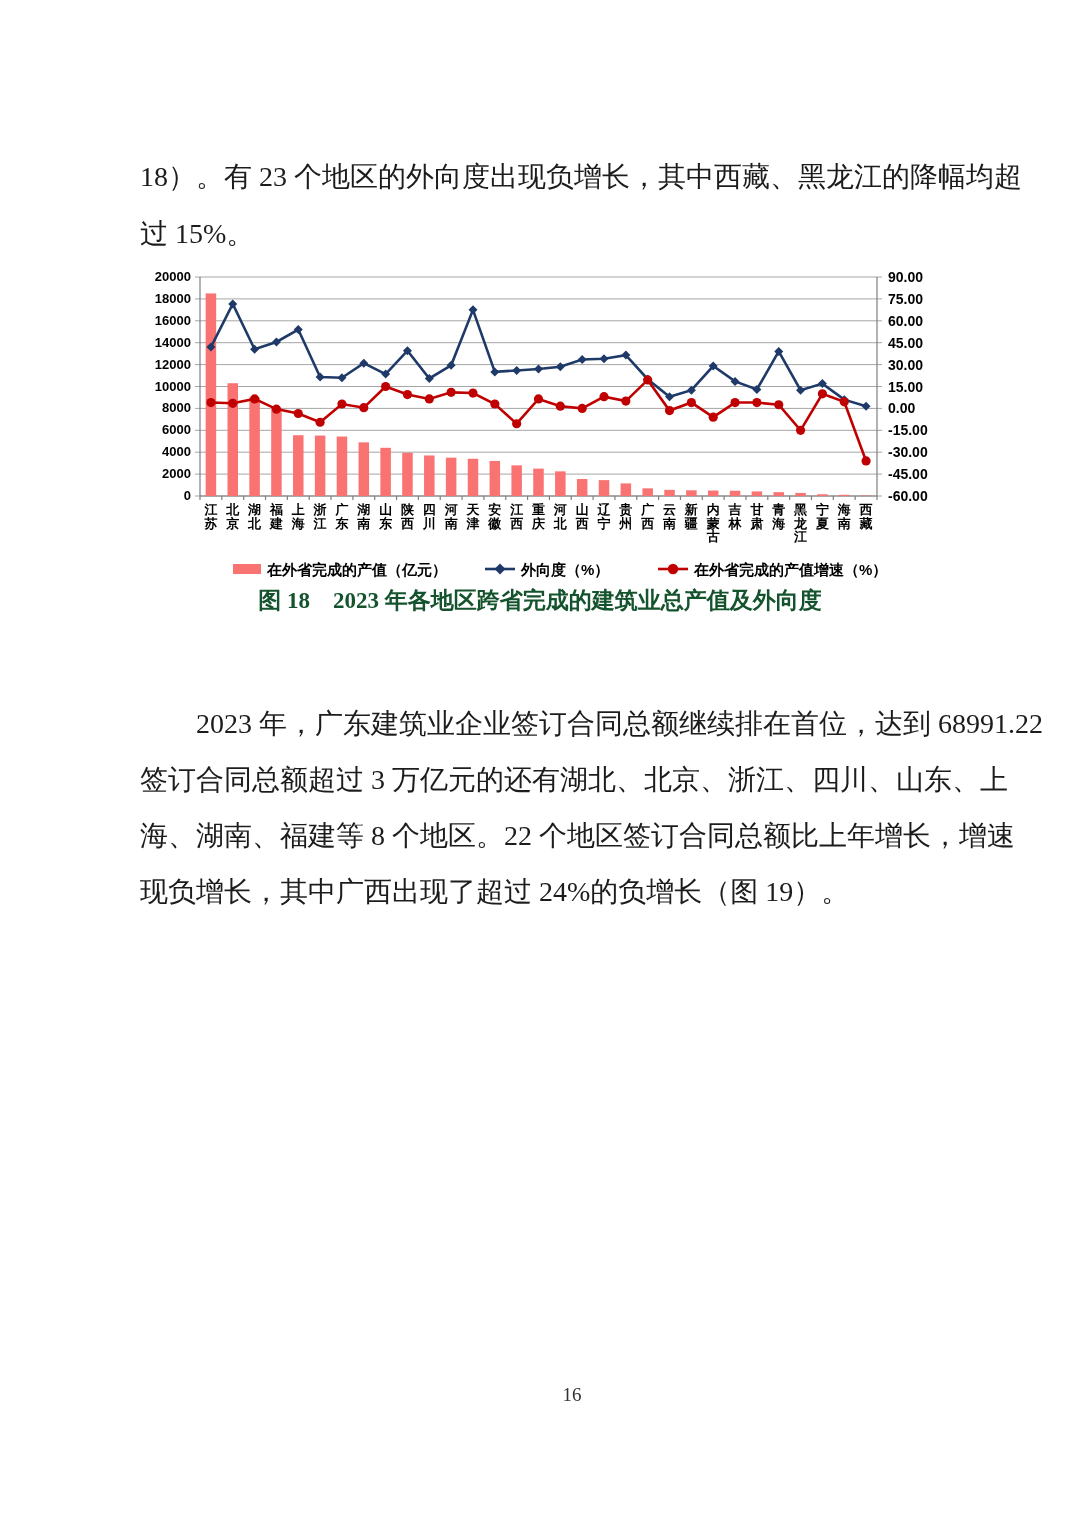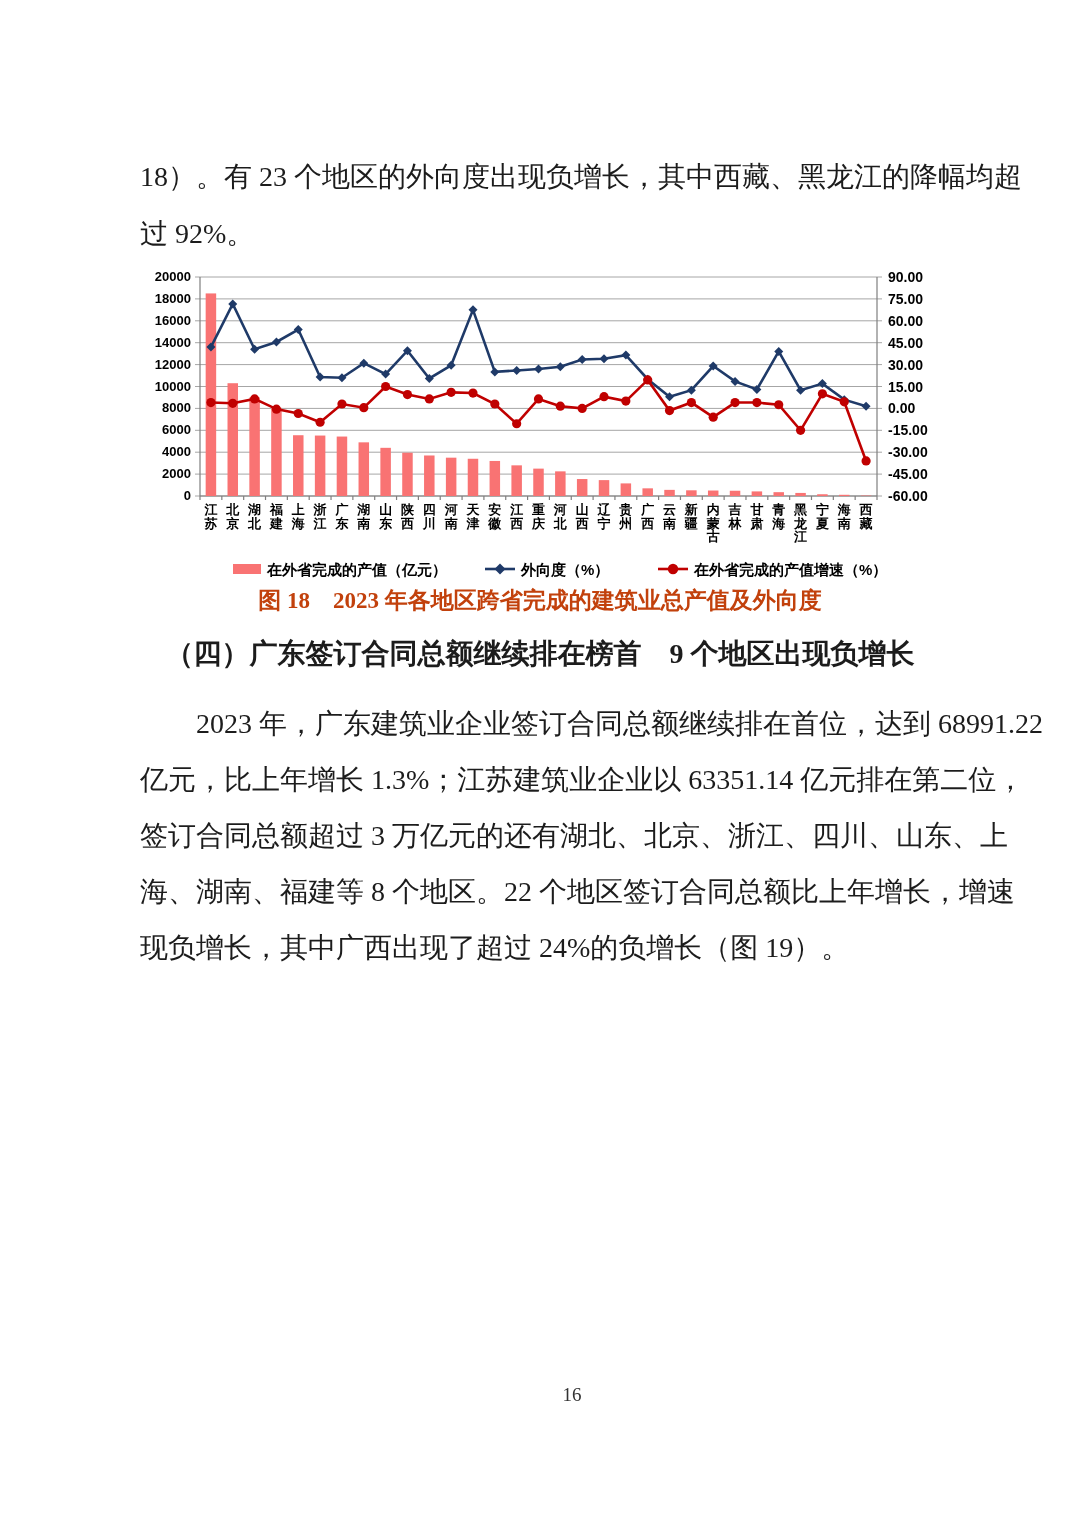--- a/index.html
+++ b/index.html
@@ -12,21 +12,21 @@
     color:#1c1c1c;
     overflow:hidden;
   }
   .intro{
     position:absolute;left:140px;top:148px;width:800px;
     font-size:28px;line-height:57px;
   }
   .chart-wrap{position:absolute;left:130px;top:260px;width:820px;height:335px;}
   .figure-caption{
     position:absolute;left:140px;top:585px;width:800px;
-    text-align:center;font-size:23px;font-weight:bold;color:#c2410c;
+    text-align:center;font-size:23px;font-weight:bold;color:#14532d;
     font-family:"Liberation Serif", serif;
   }
   .section-heading{
     position:absolute;left:140px;top:634px;width:800px;
     text-align:center;font-size:28px;font-weight:bold;line-height:40px;
   }
   .paragraph{
     position:absolute;left:140px;top:696px;width:802px;
     font-size:28px;line-height:56px;
   }
@@ -40,21 +40,21 @@
   }
   svg text{font-family:"Liberation Sans", sans-serif;}
 </style>
 </head>
 <body>
 
 <div class="page">
 
   <div class="intro">
     <div class="para-line">18）。有 23 个地区的外向度出现负增长，其中西藏、黑龙江的降幅均超</div>
-    <div class="para-line">过 92%。</div>
+    <div class="para-line">过 15%。</div>
   </div>
 
   <div class="chart-wrap">
     <svg id="chart-svg" width="820" height="335" viewBox="0 0 820 335">
         <g stroke="#a6a6a6" stroke-width="1">
           <line x1="70" y1="236" x2="747" y2="236"></line>
           <line x1="65" y1="236" x2="70" y2="236"></line>
           <line x1="747" y1="236" x2="752" y2="236"></line>
           <line x1="70" y1="214.1" x2="747" y2="214.1"></line>
           <line x1="65" y1="214.1" x2="70" y2="214.1"></line>
@@ -292,25 +292,23 @@
           <text x="391" y="315">外向度（%）</text>
           <line x1="528" y1="309" x2="558" y2="309" stroke="#c00000" stroke-width="2.6"></line>
           <circle cx="543" cy="309" r="5.2" fill="#c00000"></circle>
           <text x="564" y="315">在外省完成的产值增速（%）</text>
         </g>
       </svg>
   </div>
 
   <div class="figure-caption">图 18　2023 年各地区跨省完成的建筑业总产值及外向度</div>
 
-  <div class="section-heading">（四）广东签订合同总额继续排在榜首　9 个地区出现负增长</div>
 
   <div class="paragraph">
     <div class="para-line indent">2023 年，广东建筑业企业签订合同总额继续排在首位，达到 68991.22</div>
-    <div class="para-line">亿元，比上年增长 1.3%；江苏建筑业企业以 63351.14 亿元排在第二位，</div>
     <div class="para-line">签订合同总额超过 3 万亿元的还有湖北、北京、浙江、四川、山东、上</div>
     <div class="para-line">海、湖南、福建等 8 个地区。22 个地区签订合同总额比上年增长，增速</div>
     <div class="para-line last">现负增长，其中广西出现了超过 24%的负增长（图 19）。</div>
   </div>
 
   <div class="page-number">16</div>
 
 </div>
 
 </body></html>

